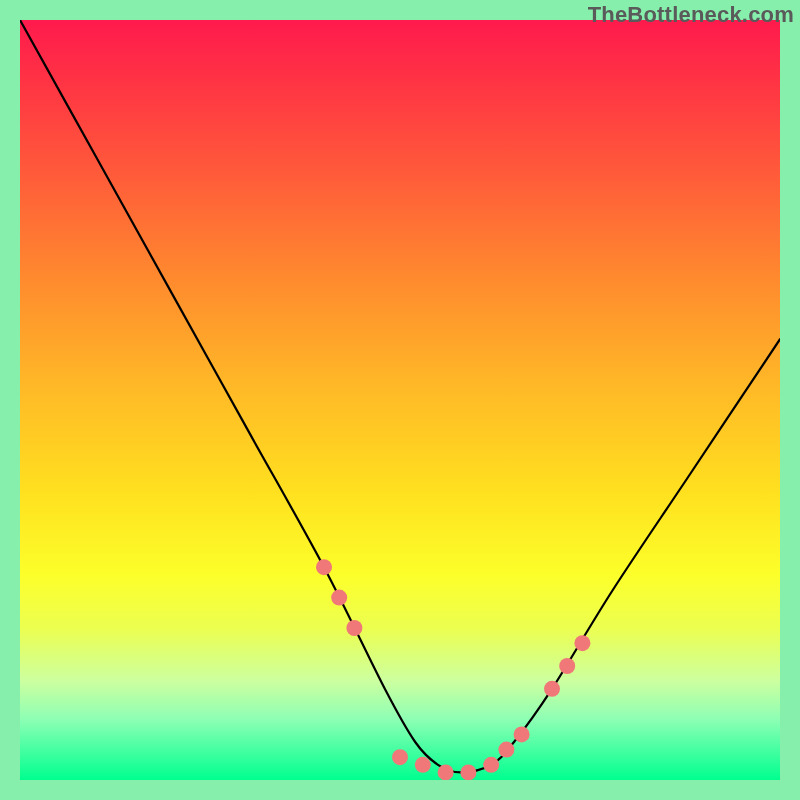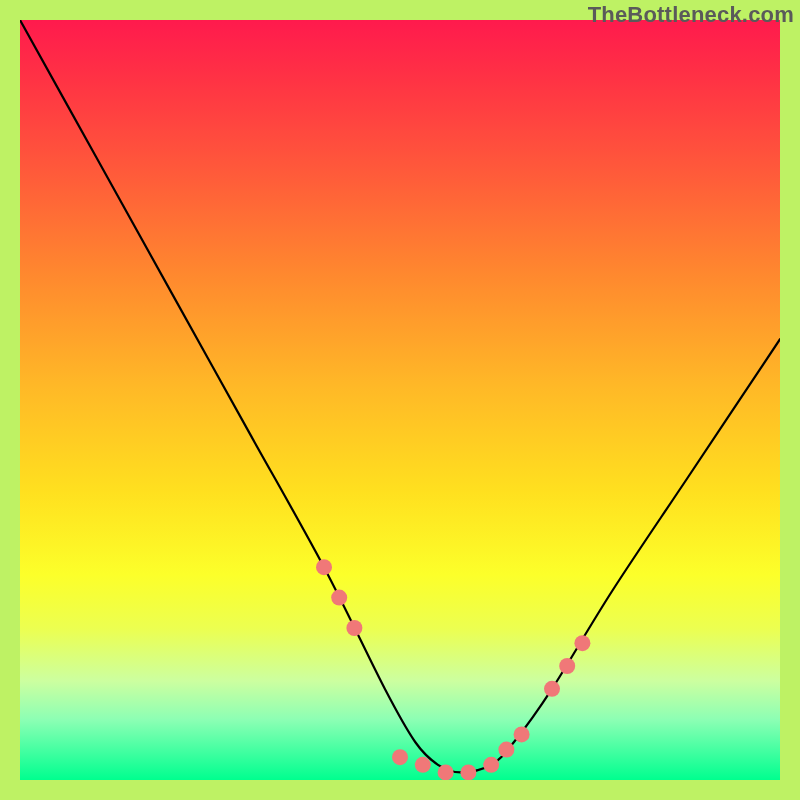--- a/index.html
+++ b/index.html
@@ -7,21 +7,21 @@
     padding: 0;
     width: 800px;
     height: 800px;
     background: #000;
     overflow: hidden;
   }
   .frame {
     position: relative;
     width: 800px;
     height: 800px;
-    background: #bef264;
+    background: #86efac;
   }
   .plot {
     position: absolute;
     left: 20px;
     top: 20px;
     width: 760px;
     height: 760px;
     overflow: hidden;
   }
   .gradient {

